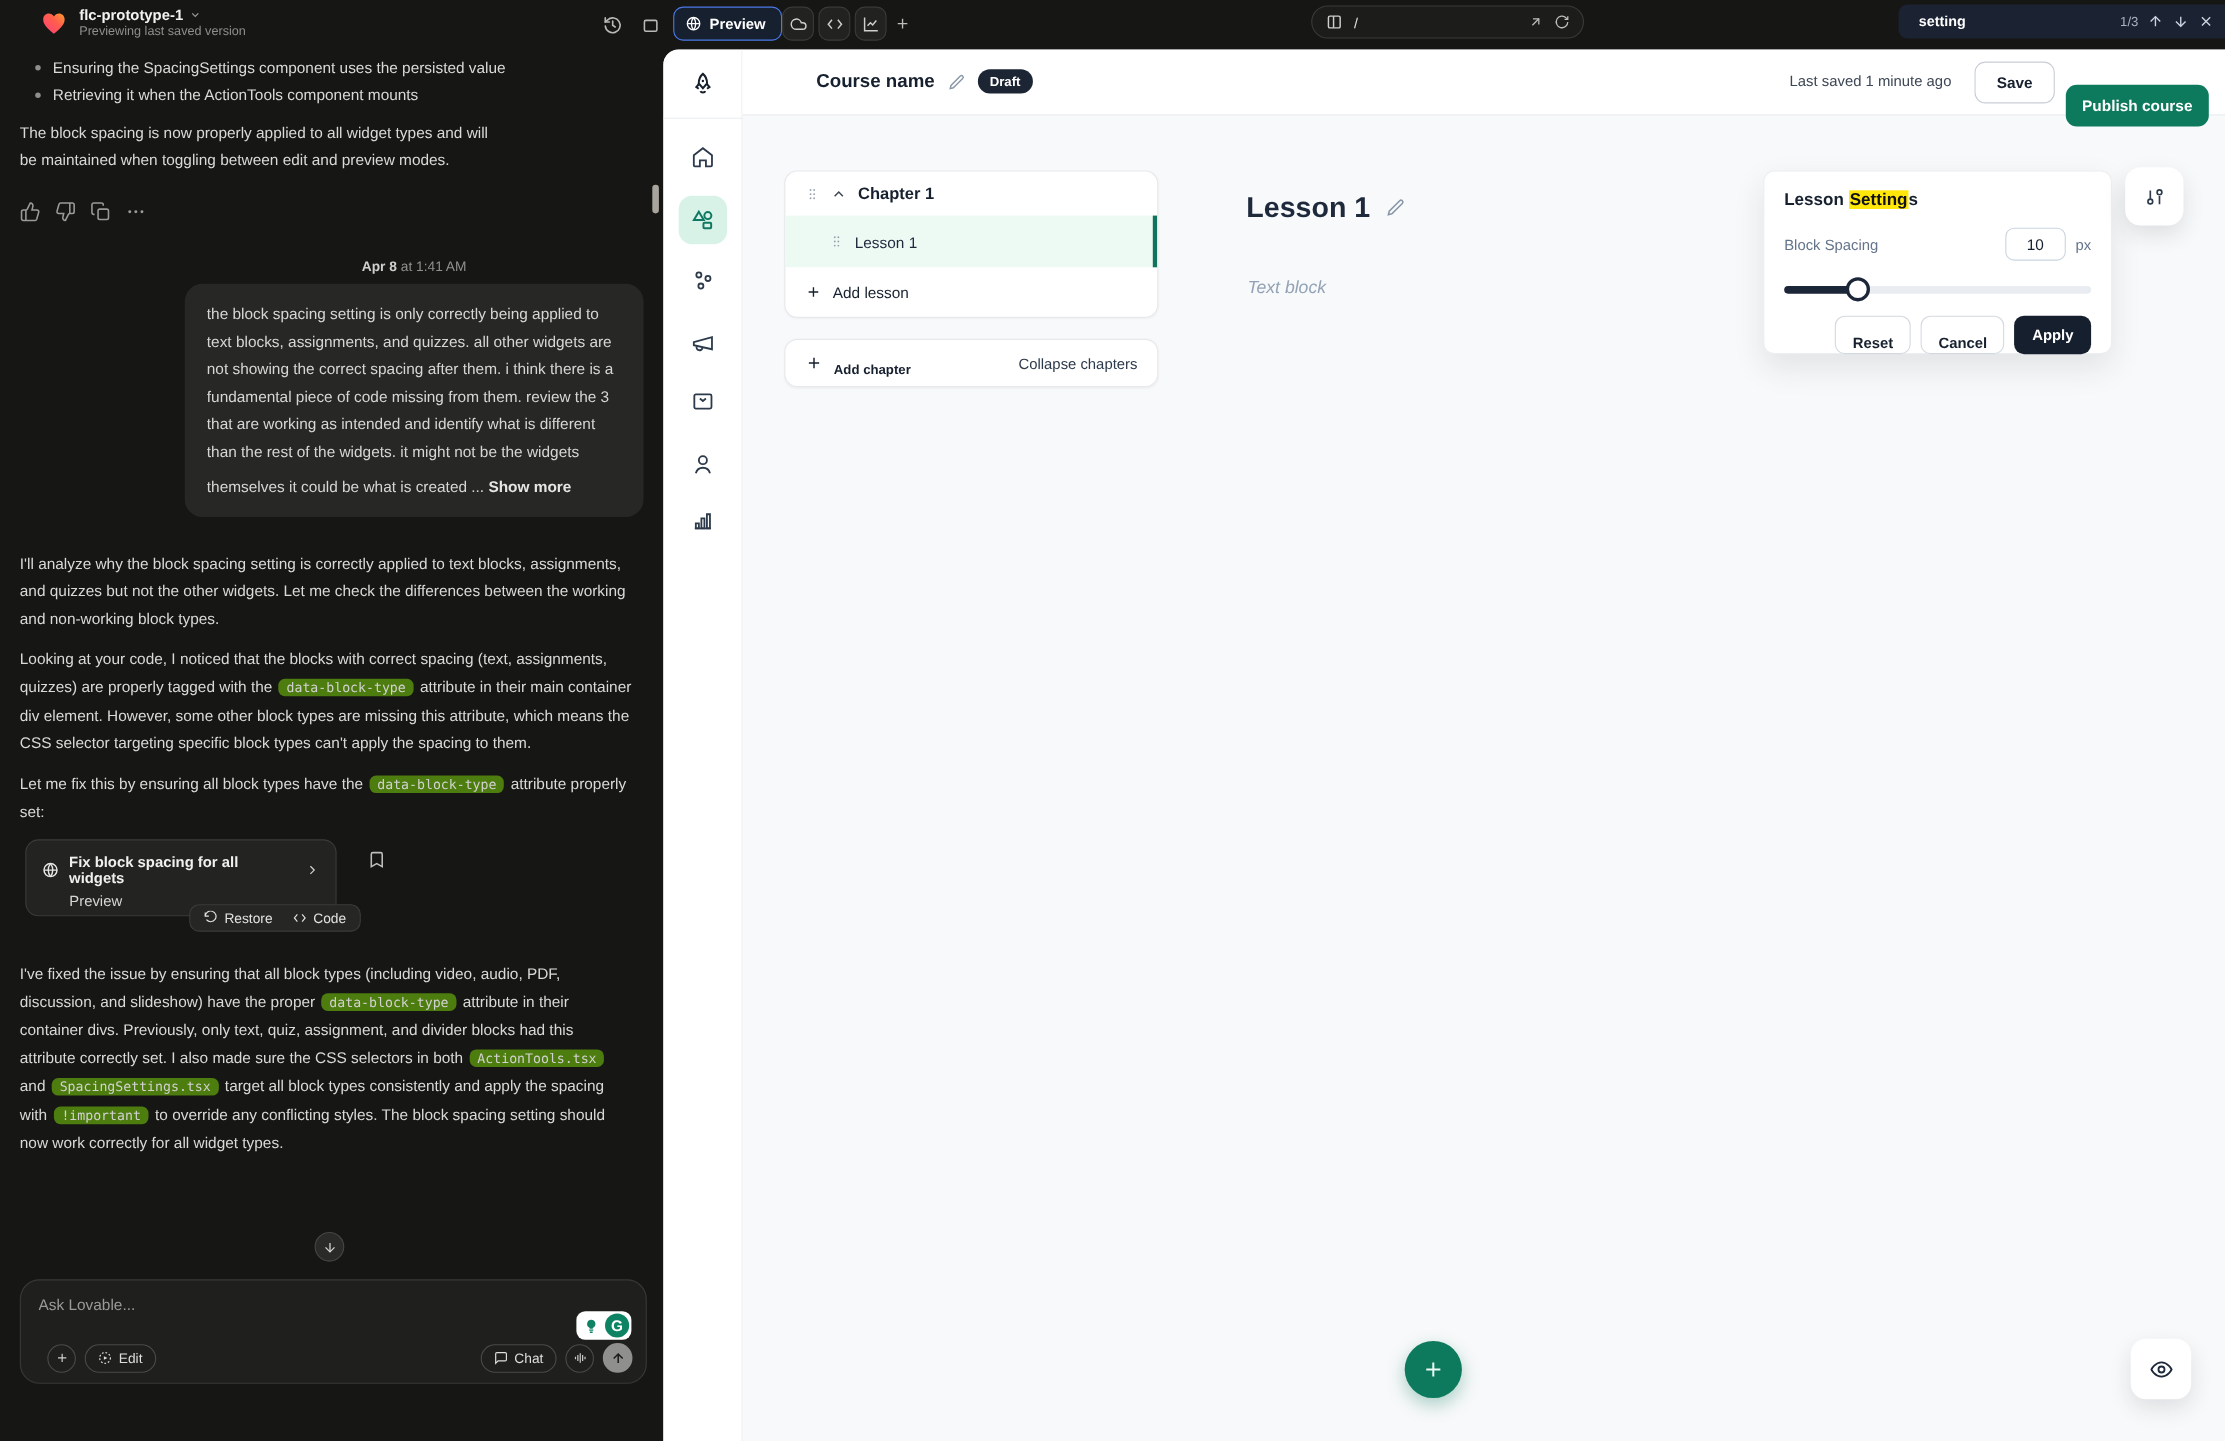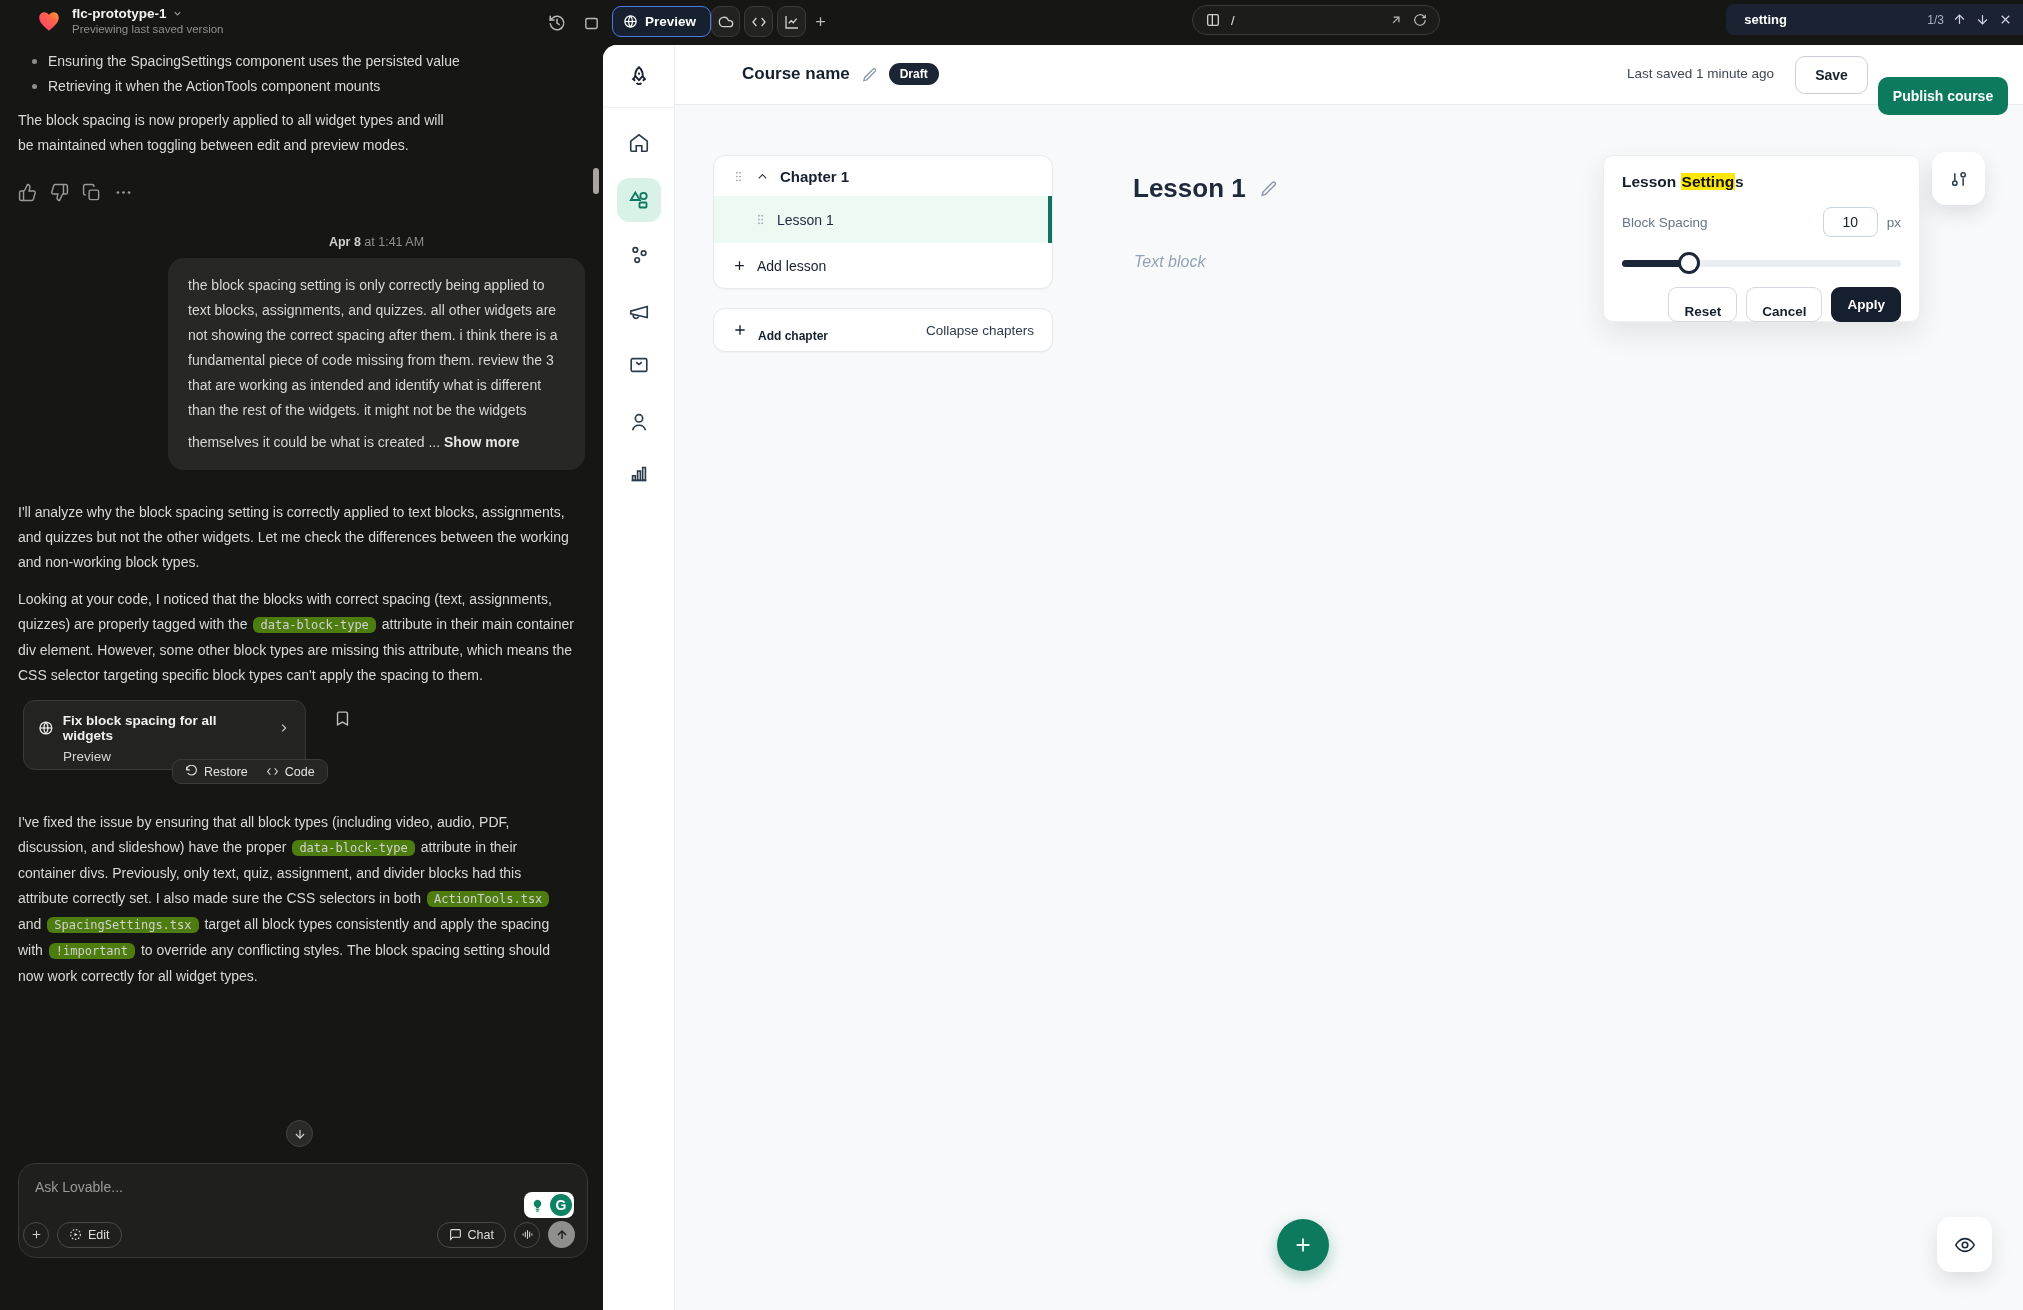--- a/index.html
+++ b/index.html
@@ -51,21 +51,21 @@
   .bookmark-btn { position:absolute; left:316px; top:10px; color:#bdbdbb; cursor:pointer; }
   .restore-pill { position:absolute; left:154px; top:59px; height:25px; background:#262624; border:1px solid #3b3b39; border-radius:9px;
     display:flex; align-items:center; gap:18px; padding:0 12px; font-size:12.5px; color:#e2e2e0; }
   .pill-item { display:flex; align-items:center; gap:6px; cursor:pointer; }
   .scroll-down { position:absolute; left:286px; top:1120px; width:27px; height:27px; border-radius:50%; background:#2a2a28; border:1px solid #454543;
     display:flex; align-items:center; justify-content:center; color:#d6d6d4; cursor:pointer; z-index:4; }
   .actions-bottom { position:absolute; left:18px; top:1150px; }
   .chat-input { position:absolute; left:18px; top:1163px; width:570px; height:95px; background:#1f1f1d; border:1px solid #393937; border-radius:18px; z-index:5; padding:14px 16px; }
   .ask-input { width:330px; background:transparent; border:none; outline:none; color:#e6e6e4; font-size:14px; font-family:inherit; }
   .ask-input::placeholder { color:#9a9a98; }
-  .input-bottom { position:absolute; left:4px; right:12px; bottom:9px; display:flex; align-items:center; gap:8px; }
+  .input-bottom { position:absolute; left:24px; right:12px; bottom:9px; display:flex; align-items:center; gap:8px; }
   .round-plus { width:26px; height:26px; border-radius:50%; border:1px solid #4a4a48; display:flex; align-items:center; justify-content:center; color:#cfcfcd; cursor:pointer; }
   .mode-pill { height:26px; border-radius:14px; border:1px solid #4a4a48; display:flex; align-items:center; gap:6px; padding:0 11px; font-size:12.5px; color:#dededc; cursor:pointer; }
   .input-right { margin-left:auto; display:flex; align-items:center; gap:8px; }
   .voice-btn { width:26px; height:26px; border-radius:50%; border:1px solid #4a4a48; display:flex; align-items:center; justify-content:center; color:#cfcfcd; cursor:pointer; }
   .send-btn { width:27px; height:27px; border-radius:50%; background:#8f8f8d; display:flex; align-items:center; justify-content:center; color:#1b1b19; cursor:pointer; }
   .grammarly { position:absolute; right:13px; top:28px; height:26px; background:#fff; border-radius:8px; display:flex; align-items:center; padding:2px; gap:2px; }
   .gr-tile { width:22px; height:22px; border-radius:6px; display:flex; align-items:center; justify-content:center; }
   .gr-g { width:22px; height:22px; border-radius:50%; background:#0e8363; color:#fff; font-size:14px; font-weight:bold; display:flex; align-items:center; justify-content:center; }
   .chat-scrollbar { position:absolute; left:593px; top:168px; width:6px; height:26px; border-radius:3px; background:#a9a59d; z-index:6; cursor:pointer; }
 
@@ -276,20 +276,21 @@
       <b>Apr 8</b> <span>at 1:41 AM</span>
     </div>
 
     <div class="bubble">
       <span>the block spacing setting is only correctly being applied to text blocks, assignments, and quizzes. all other widgets are not showing the correct spacing after them. i think there is a fundamental piece of code missing from them. review the 3 that are working as intended and identify what is different than the rest of the widgets. it might not be the widgets themselves it could be what is created ...</span>
       <div class="show-more">Show more</div>
     </div>
 
     <p class="para" style="margin-top:30px;"><span>I'll analyze why the block spacing setting is correctly applied to text blocks, assignments, and quizzes but not the other widgets. Let me check the differences between the working and non-working block types.</span></p>
     <p class="para"><span>Looking at your code, I noticed that the blocks with correct spacing (text, assignments, quizzes) are properly tagged with the </span><span class="chip">data-block-type</span><span> attribute in their main container div element. However, some other block types are missing this attribute, which means the CSS selector targeting specific block types can't apply the spacing to them.</span></p>
+    <p class="para"><span>Let me fix this by ensuring all block types have the </span><span class="chip">data-block-type</span><span> attribute properly set:</span></p>
 
     <div class="edit-card-wrap">
       <div class="edit-card">
         <div class="edit-card-row">
           <svg width="16" height="16" viewBox="0 0 24 24" fill="none" stroke="#e6e6e4" stroke-width="2">
               <circle cx="12" cy="12" r="9"></circle>
               <path d="M3 12h18"></path>
               <path d="M12 3a14.5 14.5 0 0 1 0 18"></path>
               <path d="M12 3a14.5 14.5 0 0 0 0 18"></path>
             </svg>

